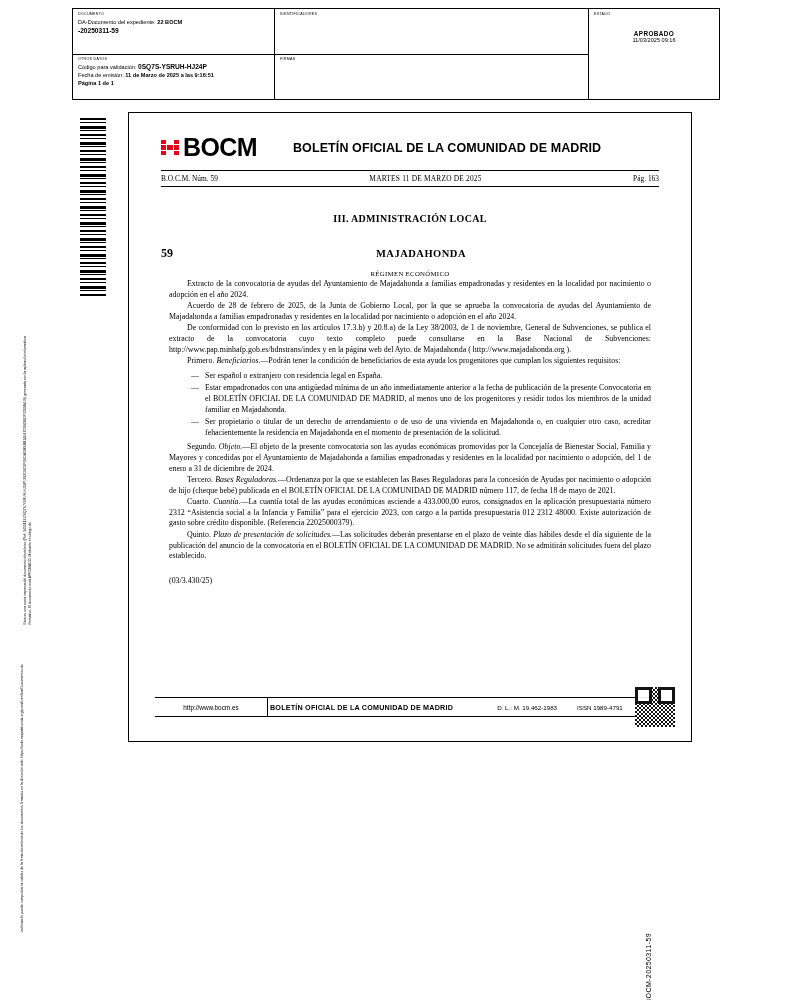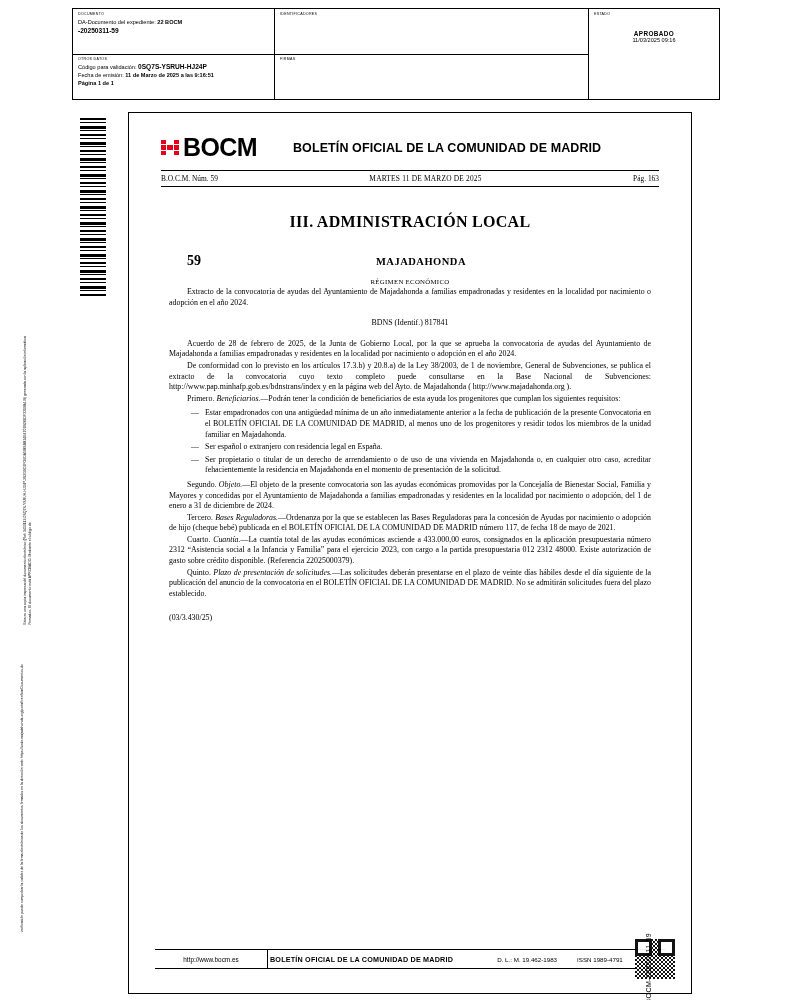--- a/index.html
+++ b/index.html
@@ -112,21 +112,21 @@
     font-size: 3.5px;
     line-height: 4.6px;
     color: #000;
     text-align: left;
   }
 
   
   .doc {
     position: absolute;
     left: 128px; top: 112px;
-    width: 564px; height: 882px;
+    width: 564px; height: 630px;
     border: 1px solid #000;
     box-sizing: border-box;
     background: #fff;
   }
   .doc-inner {
     position: absolute;
     left: 26px; right: 26px; top: 22px;
   }
 
   
@@ -174,42 +174,42 @@
     padding: 3px 6px 3px 6px;
   }
   .mast-line .mid { letter-spacing: 0.2px; }
   .mast-rule2 {
     border-top: 1px solid #000;
     margin: 0 6px 0 6px;
   }
 
   h1.section {
     text-align: center;
-    font-size: 16px;
+    font-size: 10px;
     font-weight: bold;
     margin: 26px 0 0 0;
     letter-spacing: 0.3px;
   }
   .ayto {
     text-align: center;
     font-size: 8.6px;
     margin-top: 22px;
     letter-spacing: 0.4px;
   }
   .muni-row {
     display: flex;
     align-items: baseline;
     margin-top: 22px;
     padding: 0 6px;
   }
   .muni-num {
     width: 100px;
     font-weight: bold;
-    font-size: 14px;
-    text-align: center;
+    font-size: 12px;
+    text-align: left;
     padding-right: 34px;
     box-sizing: border-box;
   }
   .muni-name {
     flex: 1;
     text-align: center;
     font-weight: bold;
     font-size: 10.5px;
     letter-spacing: 0.5px;
     margin-right: 78px;
@@ -410,35 +410,34 @@
 
       <div class="muni-row">
         <div class="muni-num">59</div>
         <div class="muni-name">MAJADAHONDA</div>
       </div>
       <div class="regimen">RÉGIMEN ECONÓMICO</div>
 
       <div class="body-col">
         <p>Extracto de la convocatoria de ayudas del Ayuntamiento de Majadahonda a familias empadronadas y residentes en la localidad por nacimiento o adopción en el año 2024.</p>
 
-        <p class="center-line">BDNS (Identif.) 817841</p>
 
         <p>Acuerdo de 28 de febrero de 2025, de la Junta de Gobierno Local, por la que se aprueba la convocatoria de ayudas del Ayuntamiento de Majadahonda a familias empadronadas y residentes en la localidad por nacimiento o adopción en el año 2024.</p>
         <p>De conformidad con lo previsto en los artículos 17.3.b) y 20.8.a) de la Ley 38/2003, de 1 de noviembre, General de Subvenciones, se publica el extracto de la convocatoria cuyo texto completo puede consultarse en la Base Nacional de Subvenciones: http://www.pap.minhafp.gob.es/bdnstrans/index y en la página web del Ayto. de Majadahonda ( http://www.majadahonda.org ).</p>
 
         <p>
           <span>Primero.</span>
           <span class="it">Beneficiarios.</span><span>—Podrán tener la condición de beneficiarios de esta ayuda los progenitores que cumplan los siguientes requisitos:</span>
         </p>
 
         <ul class="reqs">
+          <li>Ser español o extranjero con residencia legal en España.</li>
           <li>
             <span>Estar empadronados con una antigüedad mínima de un año inmediatamente anterior a la fecha de publicación de la presente Convocatoria en el </span><span class="sc">BOLETÍN OFICIAL DE LA COMUNIDAD DE MADRID</span><span>, al menos uno de los progenitores y residir todos los miembros de la unidad familiar en Majadahonda.</span>
           </li>
-          <li>Ser español o extranjero con residencia legal en España.</li>
           <li>Ser propietario o titular de un derecho de arrendamiento o de uso de una vivienda en Majadahonda o, en cualquier otro caso, acreditar fehacientemente la residencia en Majadahonda en el momento de presentación de la solicitud.</li>
         </ul>
 
         <p>
           <span>Segundo.</span>
           <span class="it">Objeto.</span><span>—El objeto de la presente convocatoria son las ayudas económicas promovidas por la Concejalía de Bienestar Social, Familia y Mayores y concedidas por el Ayuntamiento de Majadahonda a familias empadronadas y residentes en la localidad por nacimiento o adopción, del 1 de enero a 31 de diciembre de 2024.</span>
         </p>
 
         <p>
           <span>Tercero.</span>

